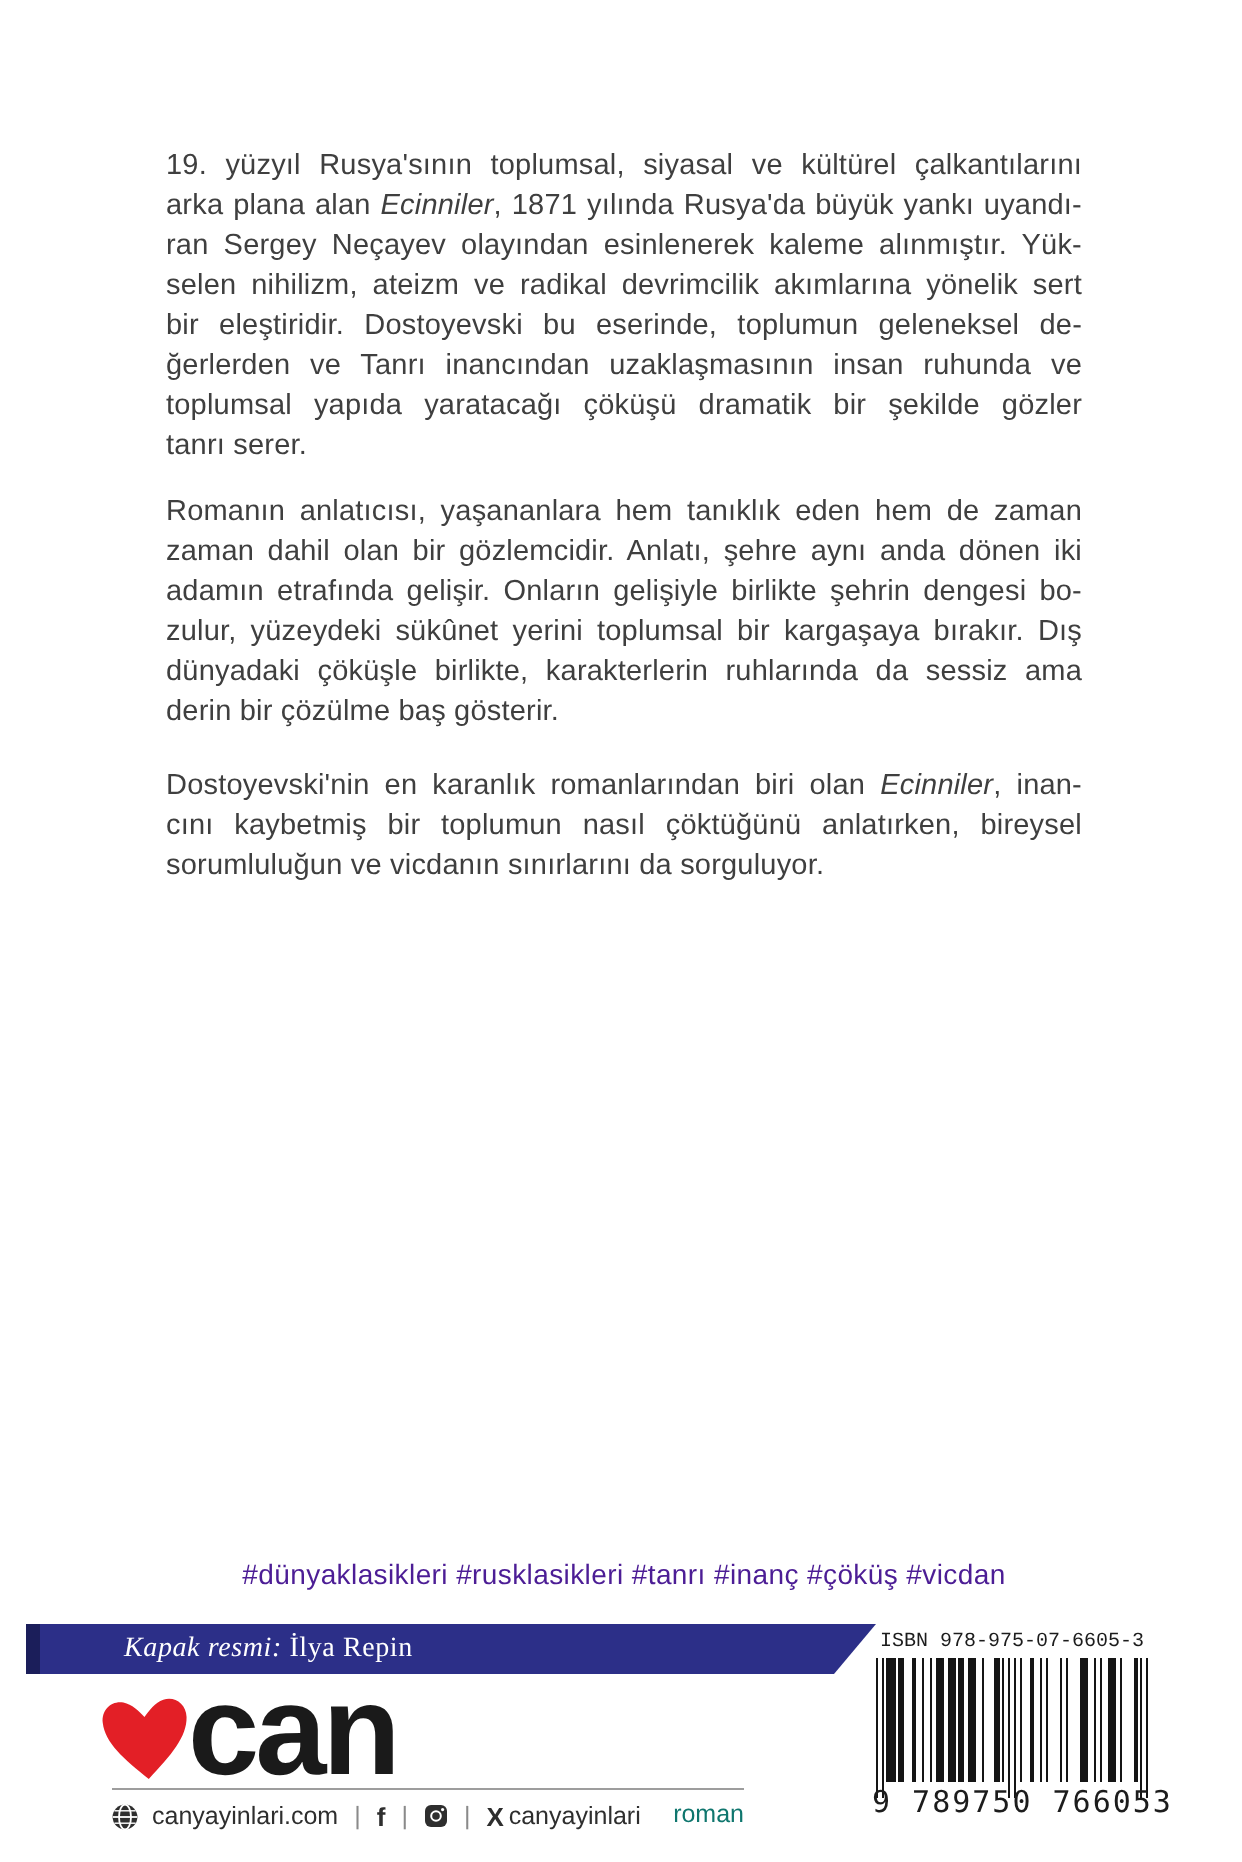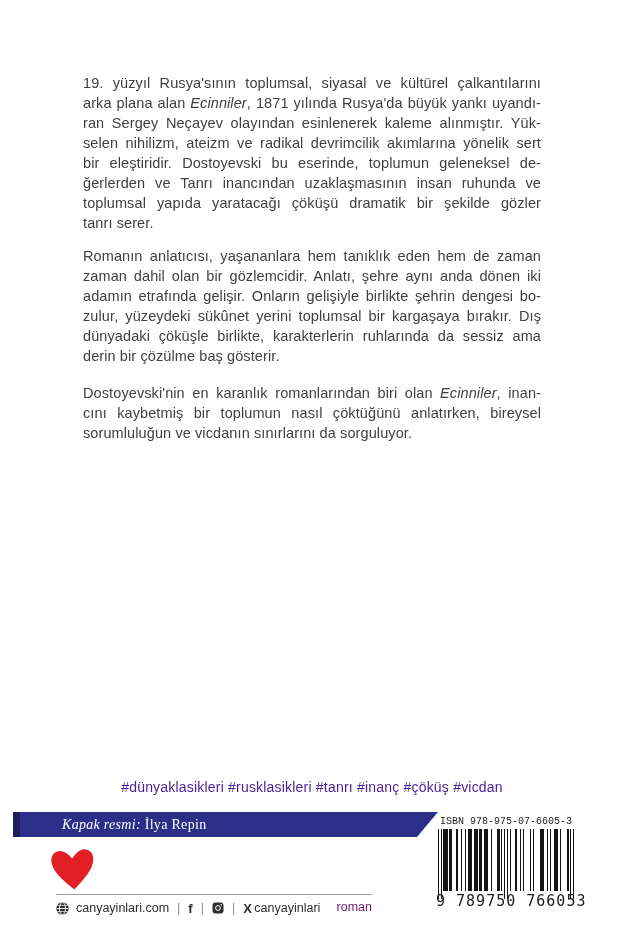--- a/index.html
+++ b/index.html
@@ -46,21 +46,21 @@
   .logo-rule{position:absolute;left:56px;top:894px;width:316px;height:1px;background:#9d9d9d;}
   .social-row{
     position:absolute;left:56px;top:899px;width:316px;height:18px;
     display:flex;align-items:center;gap:7px;
     font-size:12.5px;color:#2e2e2e;
   }
   .social-row .sep{color:#8a8a8a;font-weight:300;padding:0 1px;}
   .social-row .fb{font-weight:bold;font-size:13px;}
   .social-row .xlogo{font-weight:bold;font-size:13px;letter-spacing:-0.5px;}
   .social-row .xhandle{margin-left:-4px;}
-  .genre{position:absolute;right:0;top:1px;font-size:12.5px;color:#701a75;}
+  .genre{position:absolute;right:0;top:1px;font-size:12.5px;color:#0f766e;}
   .icon-svg{display:inline-block;vertical-align:middle;}
   
   .barcode{position:absolute;left:436px;top:816px;width:140px;}
   .isbn-label{
     font-family:Liberation Mono, monospace;font-size:10px;color:#1c1c1c;
     text-align:center;white-space:nowrap;letter-spacing:0px;margin-bottom:2px;
   }
   .bars{display:flex;align-items:flex-start;height:70px;justify-content:center;}
   .mod{width:1.45px;}
   .mod.b{background:#151515;height:62px;}
@@ -105,20 +105,21 @@
   <div class="hashtags">#dünyaklasikleri #rusklasikleri #tanrı #inanç #çöküş #vicdan</div>
 
   <div class="banner" style="background-color: rgb(44, 47, 136);">
     <div class="banner-edge" style="background-color: rgb(27, 30, 90);"></div>
     <div class="banner-text"><i>Kapak resmi: </i><span>İlya Repin</span></div>
   </div>
 
   <svg class="heart" viewBox="0 0 46 44">
     <path d="M23 42 C11 31 2.5 22.5 2 12.5 C1.7 5.5 7.5 1.5 13 3 C17.3 4.2 20.4 7.8 23 11 C25.6 7.8 28.7 4.2 33 3 C38.5 1.5 44.3 5.5 44 12.5 C43.5 22.5 35 31 23 42 Z" style="fill: rgb(227, 31, 38);"></path>
   </svg>
+  <div class="logo-can">can</div>
   <div class="logo-rule"></div>
 
   <div class="social-row">
     <svg class="icon-svg" width="13" height="13" viewBox="0 0 13 13">
       <circle cx="6.5" cy="6.5" r="6.2" fill="#2e2e2e"></circle>
       <ellipse cx="6.5" cy="6.5" rx="3" ry="6.2" fill="none" stroke="#ffffff" stroke-width="0.9"></ellipse>
       <line x1="0.5" y1="6.5" x2="12.5" y2="6.5" stroke="#ffffff" stroke-width="0.9"></line>
       <line x1="1.2" y1="3.4" x2="11.8" y2="3.4" stroke="#ffffff" stroke-width="0.7"></line>
       <line x1="1.2" y1="9.6" x2="11.8" y2="9.6" stroke="#ffffff" stroke-width="0.7"></line>
     </svg>

